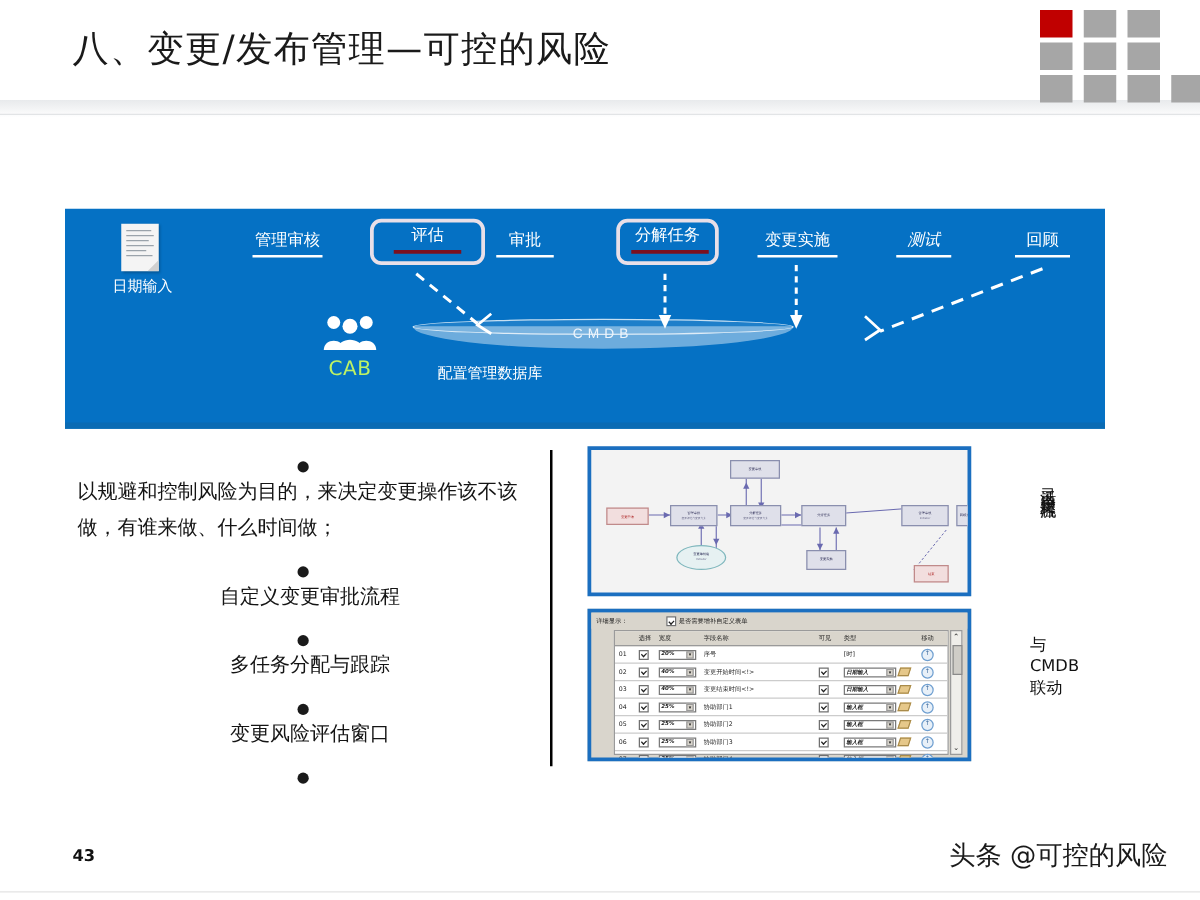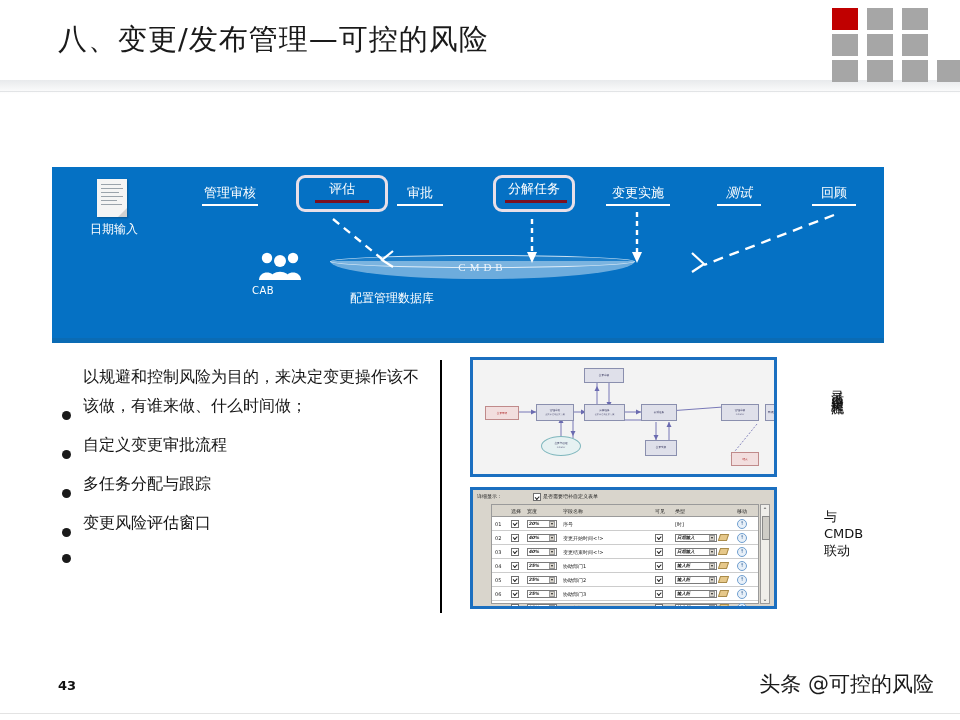--- a/index.html
+++ b/index.html
@@ -59,55 +59,55 @@
     clip-path:polygon(100% 0,0 100%,100% 100%);
   }
   .doc-icon .ln{position:absolute;left:4px;height:1px;background:#9aa3ab;}
   .doc-label{
     position:absolute;left:78px;top:221px;width:72px;text-align:center;
     color:#ffffff;font-size:12px;white-space:nowrap;
   }
 
   .cab-icon{position:absolute;left:258px;top:250px;width:44px;height:30px;}
   .cab-label{
-    position:absolute;left:252px;top:285px;width:56px;
-    color:#ffffff;font-size:10px;letter-spacing:.5px;
+    position:absolute;left:252px;top:285px;width:56px;text-align:center;
+    color:#bef264;font-size:16px;letter-spacing:.5px;
   }
 
   
   #cmdb{
     position:absolute;left:330px;top:255px;width:305px;height:26px;
   }
   #cmdb .body{
     position:absolute;left:0;top:6px;width:305px;height:18px;
     background:rgba(255,255,255,.42);
     border-radius:0 0 50% 50%/0 0 100% 100%;
   }
   #cmdb .top{
     position:absolute;left:0;top:0px;width:305px;height:13px;
     border:1px solid rgba(255,255,255,.75);
     border-radius:50%;
     background:rgba(255,255,255,.10);
     box-sizing:border-box;
   }
   #cmdb .txt{
     position:absolute;left:0;top:6px;width:305px;text-align:center;
-    color:#eef5fc;font-size:11px;letter-spacing:4px;font-family:Liberation Serif, serif;
+    color:#eef5fc;font-size:11px;letter-spacing:4px;font-family:Liberation Sans, sans-serif;
   }
   .cmdb-label{
     position:absolute;left:350px;top:290px;color:#ffffff;font-size:12px;white-space:nowrap;
   }
   .banner-title{
     position:absolute;left:88px;top:309px;color:#ffffff;font-size:18px;
     letter-spacing:2px;white-space:nowrap;
   }
 
   
   #bullets{position:absolute;left:62px;top:362px;width:372px;}
-  .bullet-row{display:flex;align-items:flex-end;margin-bottom:10px;}
+  .bullet-row{display:flex;align-items:center;margin-bottom:10px;flex-direction:column;}
   .bullet-dot{
     width:9px;height:9px;border-radius:50%;background:#1a1a1a;
     margin:7px 12px 0 0;flex:0 0 auto;
   }
   .bullet-text{font-size:16px;line-height:29px;color:#141414;}
 
   #vert-divider{
     position:absolute;left:440px;top:360px;width:2px;height:253px;background:#000000;
   }
 

